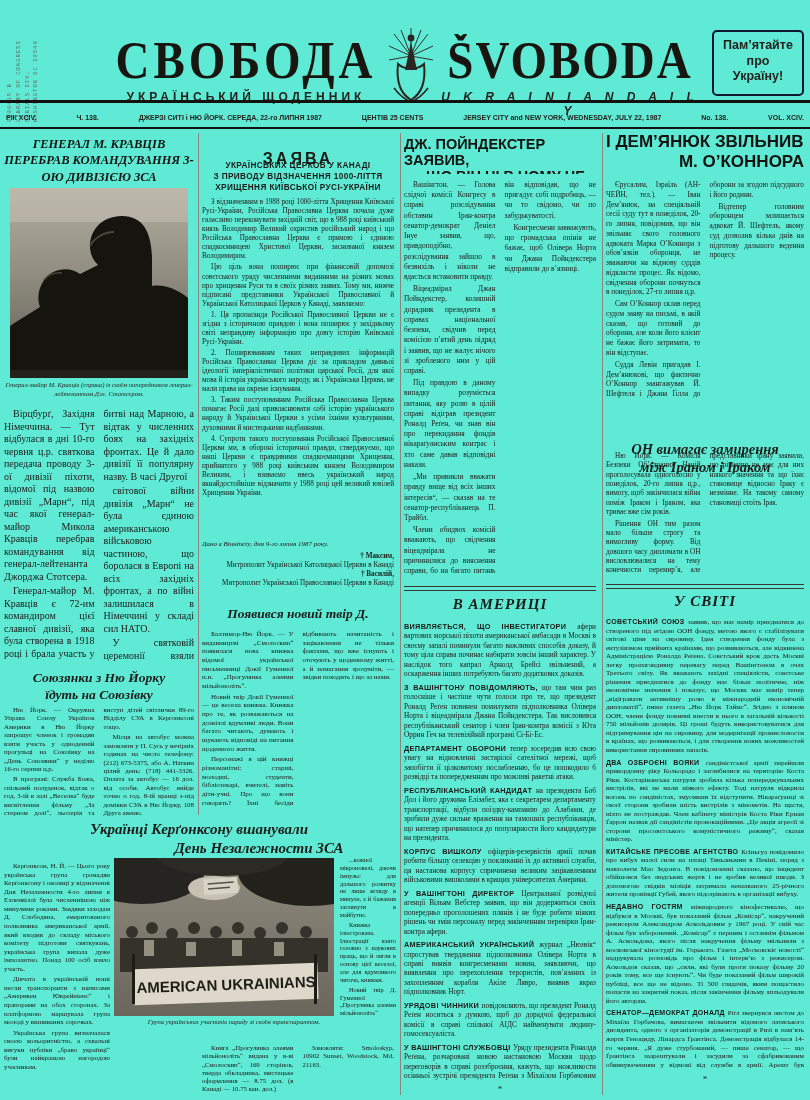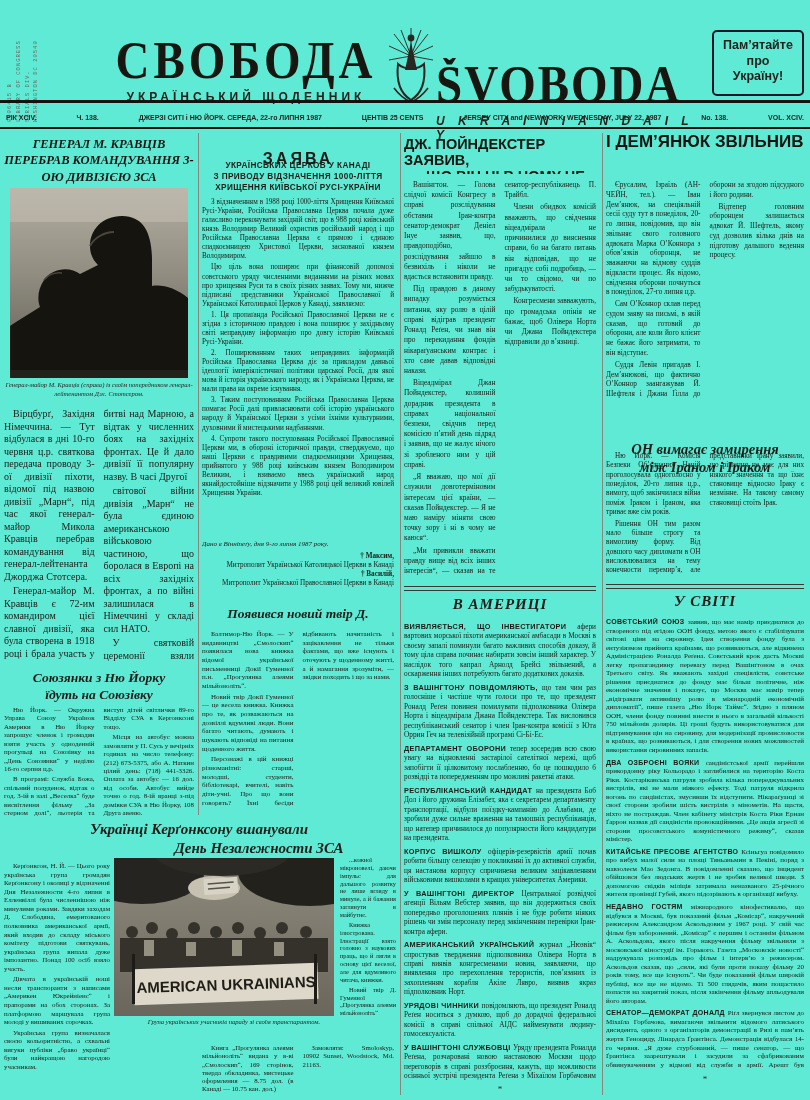--- a/index.html
+++ b/index.html
@@ -67,21 +67,21 @@
         <line x1="23" y1="30" x2="13" y2="4"></line>
           <line x1="23" y1="30" x2="33" y2="4"></line>
       </g>
       <circle cx="23" cy="12" r="3.4" fill="#2a2722"></circle>
       <path d="M23,16 L17,44 L29,44 Z" fill="#2a2722"></path>
       <path d="M10,38 C8,56 13,68 23,74 C33,68 38,56 36,38 C30,44 16,44 10,38 Z" fill="none" stroke="#2a2722" stroke-width="2"></path>
       <path d="M6,62 C12,70 18,74 23,76 M40,62 C34,70 28,74 23,76" fill="none" stroke="#2a2722" stroke-width="1.6"></path>
     </svg>
   </div>
 
-  <div class="abs" style="left:436px;top:34px;width:268px;margin-top:24px;">
+  <div class="abs" style="left:436px;top:34px;width:268px;text-align:center;">
     <div class="mast-title" style="display:inline-block;letter-spacing:2px;">ŠVOBODA</div>
     <div class="mast-sub ital" style="margin-top:9px;">U K R A I N I A N   D A I L Y</div>
   </div>
 
   <div class="abs memo-box" style="left:712px;top:30px;width:88px;height:56px;">Пам’ятайте
 про
 Україну!</div>
 
   <div class="abs rule-thick" style="left:0;top:100px;width:810px;height:3px;"></div>
 
@@ -253,23 +253,22 @@
     </div>
 
   <div class="abs" style="left:404px;top:136px;width:192px;height:38px;">
     <div class="h-line" style="font-size:14.5px;">ДЖ. ПОЙНДЕКСТЕР ЗАЯВИВ,</div>
     <div class="h-line" style="font-size:14.5px;padding-left:22px;">ЩО ВІН НІ В ЧОМУ НЕ КАЄТЬСЯ</div>
   </div>
 
   <div class="abs bodytxt cols2" style="left:404px;top:180px;width:192px;height:402px;font-size:7.4px;line-height:1.38;">
 
   <p>Вашінгтон. — Голова слідчої комісії Конгресу в справі розслідування обставин Іран-контра сенатор-демократ Деніел Інуе заявив, що, правдоподібно, розслідування зайшло в безвихіль і ніколи не вдасться встановити правду.</p>
+      <p>Віцеадмірал Джан Пойндекстер, колишній дорадник президента в справах національної безпеки, свідчив перед комісією п’ятий день підряд і заявив, що не жалує нічого зі зробленого ним у цій справі.</p>
       <p>Під правдою в даному випадку розуміється питання, яку ролю в цілій справі відіграв президент Роналд Реґен, чи знав він про перекидання фондів нікараґуанським контрас і хто саме давав відповідні накази.</p>
-      <p>Віцеадмірал Джан Пойндекстер, колишній дорадник президента в справах національної безпеки, свідчив перед комісією п’ятий день підряд і заявив, що не жалує нічого зі зробленого ним у цій справі.</p>
-      <p>„Я вважаю, що мої дії служили довготерміновим інтересам цієї країни, — сказав Пойндекстер. — Я не маю наміру міняти свою точку зору і ні в чому не каюся“.</p>
       <p>„Ми привикли вважати правду вище від всіх інших інтересів“, — сказав на те сенатор-республіканець П. Трайбл.</p>
       <p>Члени обидвох комісій вважають, що свідчення віцеадмірала не причинилися до вияснення справи, бо на багато питань він відповідав, що не пригадує собі подробиць, — чи то свідомо, чи по забудькуватості.</p>
       <p>Конгресмени завважують, що громадська опінія не бажає, щоб Олівера Норта чи Джана Пойндекстера відправили до в’язниці.</p>
     </div>
 
   <div class="abs dblrule" style="left:404px;top:586px;width:192px;"></div>
   <div class="abs h-sec" style="left:404px;top:596px;width:192px;height:20px;">В АМЕРИЦІ</div>
 
   <div class="abs news" style="left:404px;top:622px;width:192px;height:458px;font-size:7.3px;line-height:1.3;">
 
@@ -289,20 +288,21 @@
 
       <p><b class="lead">УРЯДОВІ ЧИННИКИ</b><span>повідомляють, що президент Роналд Реґен носиться з думкою, щоб до дорадчої федеральної комісії в справі спільної АІДС найменувати людину-гомосексуаліста.</span></p>
 
       <p><b class="lead">У ВАШІНГТОНІ СЛУЖБОВЦІ</b><span>Уряду президента Роналда Реґена, розчаровані новою настановою Москви щодо переговорів в справі роззброєння, кажуть, що можливости осінньої зустрічі президента Реґена з Міхаїлом Горбачовим меншають з дня на день.</span></p>
 
     </div>
   <div class="abs mark" style="left:404px;top:1084px;width:192px;height:12px;">*</div>
 
   <div class="abs" style="left:606px;top:132px;width:198px;height:44px;">
     <div class="h-line" style="font-size:17px;">І ДЕМ’ЯНЮК ЗВІЛЬНИВ</div>
+    <div class="h-line" style="font-size:17px;text-align:right;">М. О’КОННОРА</div>
   </div>
 
   <div class="abs bodytxt cols2" style="left:606px;top:180px;width:198px;height:228px;font-size:7.3px;line-height:1.34;">
 
   <p>Єрусалим, Ізраїль (АН-ЧЕЙН, тел.). — Іван Дем’янюк, на спеціяльній сесії суду тут в понеділок, 20-го липня, повідомив, що він звільняє свого головного адвоката Марка О’Коннора з обов’язків оборонця, не зважаючи на відмову суддів відкласти процес. Як відомо, свідчення оборони почнуться в понеділок, 27-го липня ц.р.</p>
       <p>Сам О’Коннор склав перед судом заяву на письмі, в якій сказав, що готовий до оборони, але коли його клієнт не бажає його затримати, то він відступає.</p>
       <p>Суддя Левін пригадав І. Дем’янюкові, що фактично О’Коннор заангажував Й. Шефтеля і Джана Ґілла до оборони за згодою підсудного і його родини.</p>
       <p>Відтепер головним оборонцем залишається адвокат Й. Шефтель, якому суд дозволив кілька днів на підготову дальшого ведення процесу.</p>
     </div>
 

